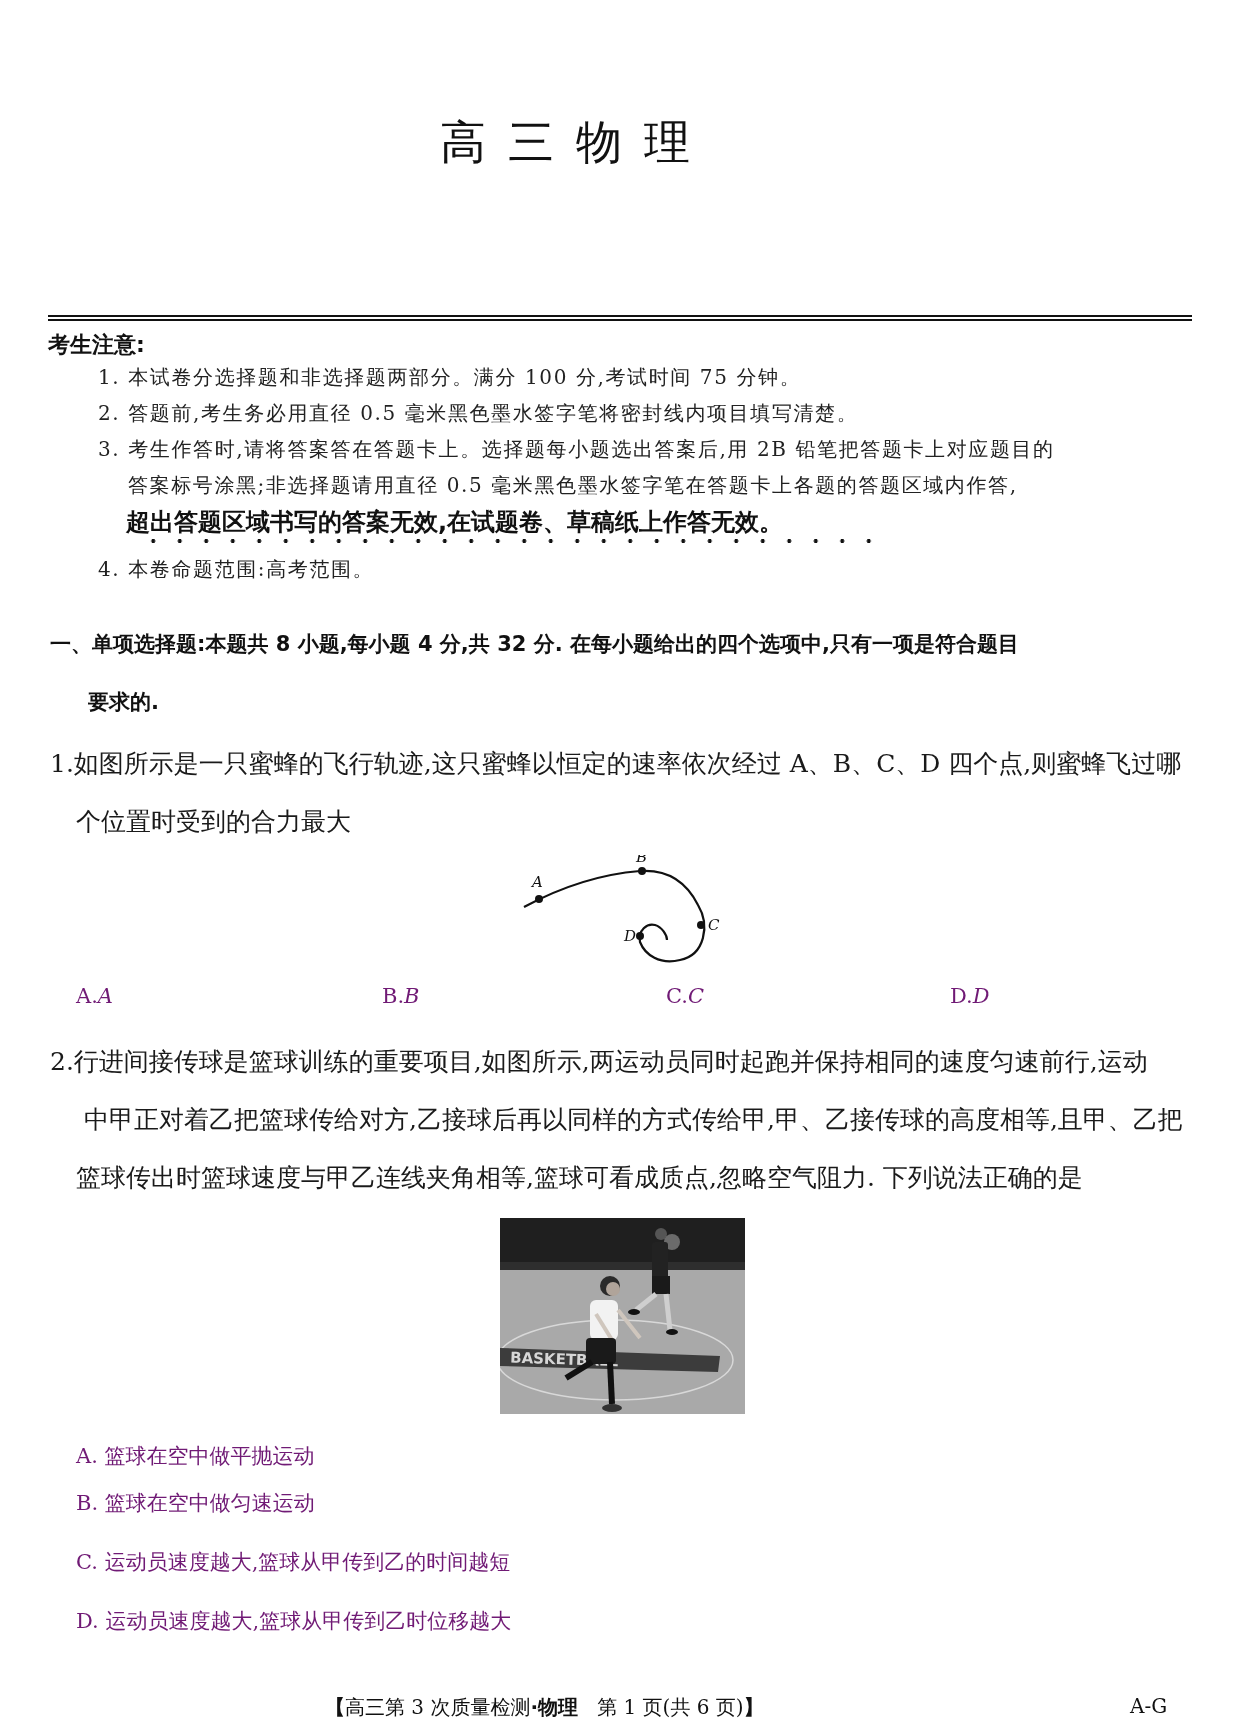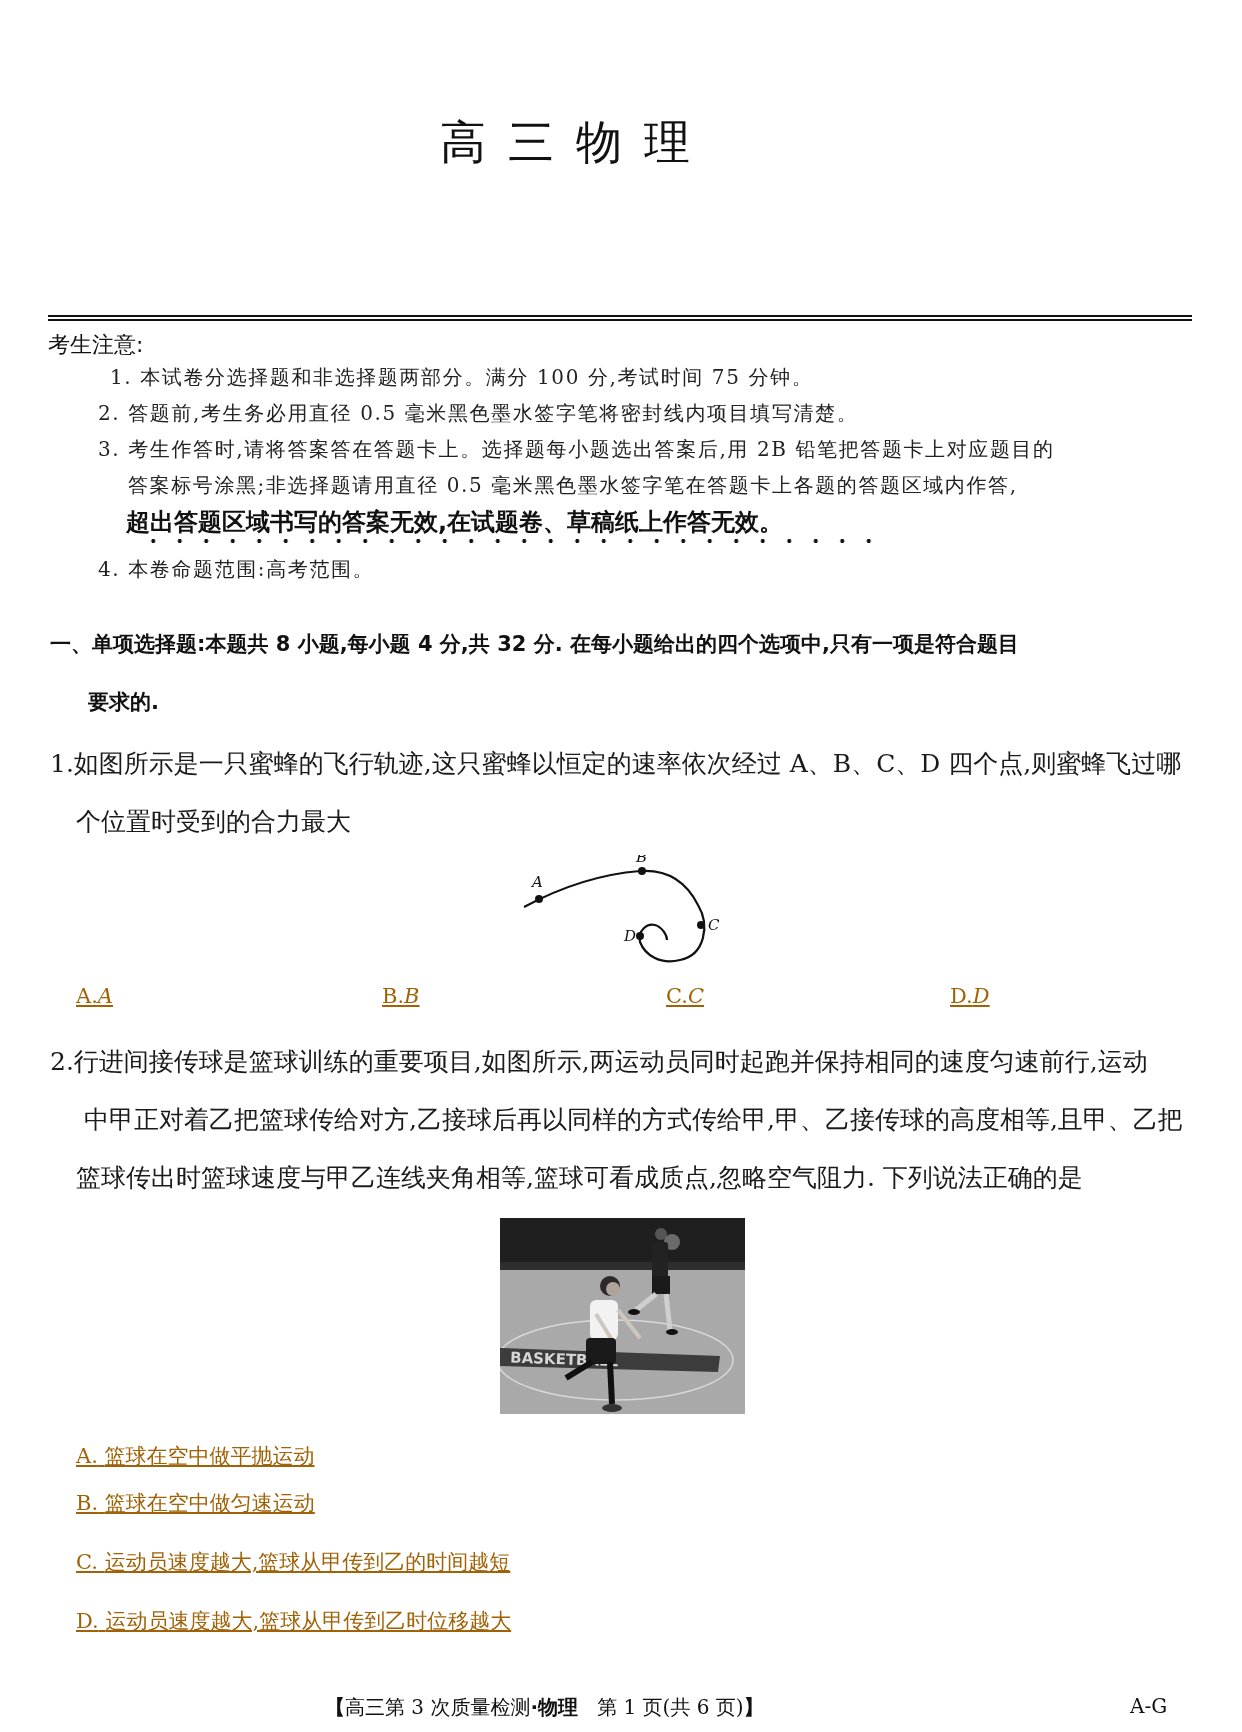--- a/index.html
+++ b/index.html
@@ -21,21 +21,21 @@
     }
     .double-rule {
       left: 48px; width: 1144px; top: 315px;
       height: 6px;
       border-top: 2px solid #111;
       border-bottom: 2px solid #111;
     }
     .notice-heading {
       left: 48px; top: 330px;
       font-family: "DejaVu Sans", "Liberation Sans", sans-serif;
-      font-weight: normal;
+      font-weight: bold;
       font-size: 22px;
       color: #111;
     }
     .notice-line {
       font-size: 20px;
       color: #222;
       white-space: nowrap;
       letter-spacing: 1.6px;
     }
     .notice-bold {
@@ -60,23 +60,22 @@
       color: #111;
       white-space: nowrap;
     }
     .q-text {
       font-size: 25px;
       color: #1a1a1a;
       white-space: nowrap;
     }
     .opt {
       font-size: 21px;
-      color: #a16207;
+      color: #701a75;
       white-space: nowrap;
-      text-decoration: underline;
     }
     .opt .it { font-style: italic; }
     .figure-bee { left: 520px; top: 855px; width: 210px; height: 120px; }
     .photo {
       left: 500px; top: 1218px; width: 245px; height: 196px;
       overflow: hidden;
       background: #bdbdbd;
     }
     .footer {
       font-size: 20px;
@@ -86,21 +85,21 @@
     .footer b { font-family: "DejaVu Sans", "Liberation Sans", sans-serif; font-weight: bold; }
   </style>
 </head>
 <body>
 
 <div class="abs title">高三物理</div>
 
 <div class="abs double-rule"></div>
 
 <div class="abs notice-heading">考生注意:</div>
-<div class="abs notice-line" style="left:110px; top:364px;">1. 本试卷分选择题和非选择题两部分。满分 100 分,考试时间 75 分钟。</div>
+<div class="abs notice-line" style="left:98px; top:364px;">1. 本试卷分选择题和非选择题两部分。满分 100 分,考试时间 75 分钟。</div>
 <div class="abs notice-line" style="left:98px; top:400px;">2. 答题前,考生务必用直径 0.5 毫米黑色墨水签字笔将密封线内项目填写清楚。</div>
 <div class="abs notice-line" style="left:98px; top:436px;">3. 考生作答时,请将答案答在答题卡上。选择题每小题选出答案后,用 2B 铅笔把答题卡上对应题目的</div>
 <div class="abs notice-line" style="left:128px; top:472px;">答案标号涂黑;非选择题请用直径 0.5 毫米黑色墨水签字笔在答题卡上各题的答题区域内作答,</div>
 <div class="abs notice-bold" style="left:126px; top:506px;">超出答题区域书写的答案无效,在试题卷、草稿纸上作答无效。</div>
 <div class="abs emph-dots"></div>
 <div class="abs notice-line" style="left:98px; top:556px;">4. 本卷命题范围:高考范围。</div>
 
 <div class="abs section-heading" style="left:50px; top:630px;">一、单项选择题:本题共 8 小题,每小题 4 分,共 32 分. 在每小题给出的四个选项中,只有一项是符合题目</div>
 <div class="abs section-heading" style="left:88px; top:688px;">要求的.</div>
 

